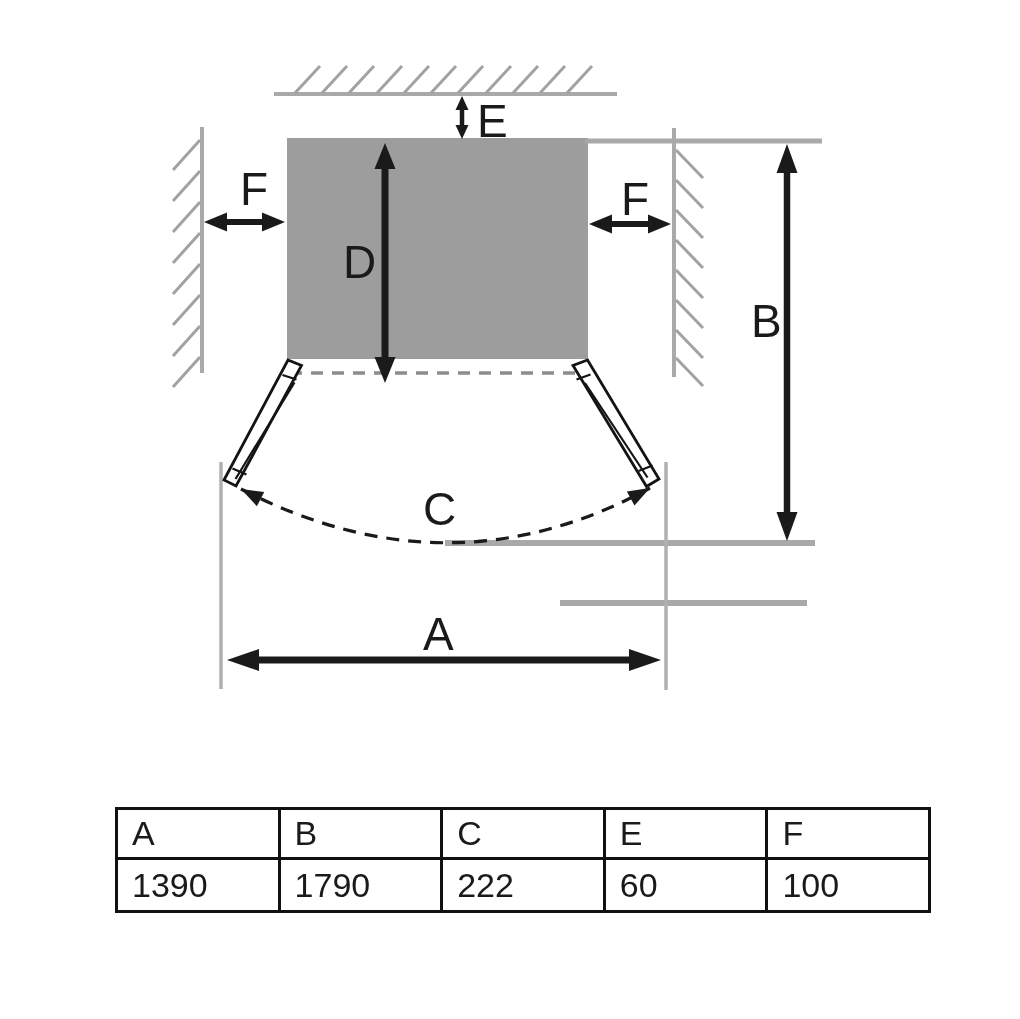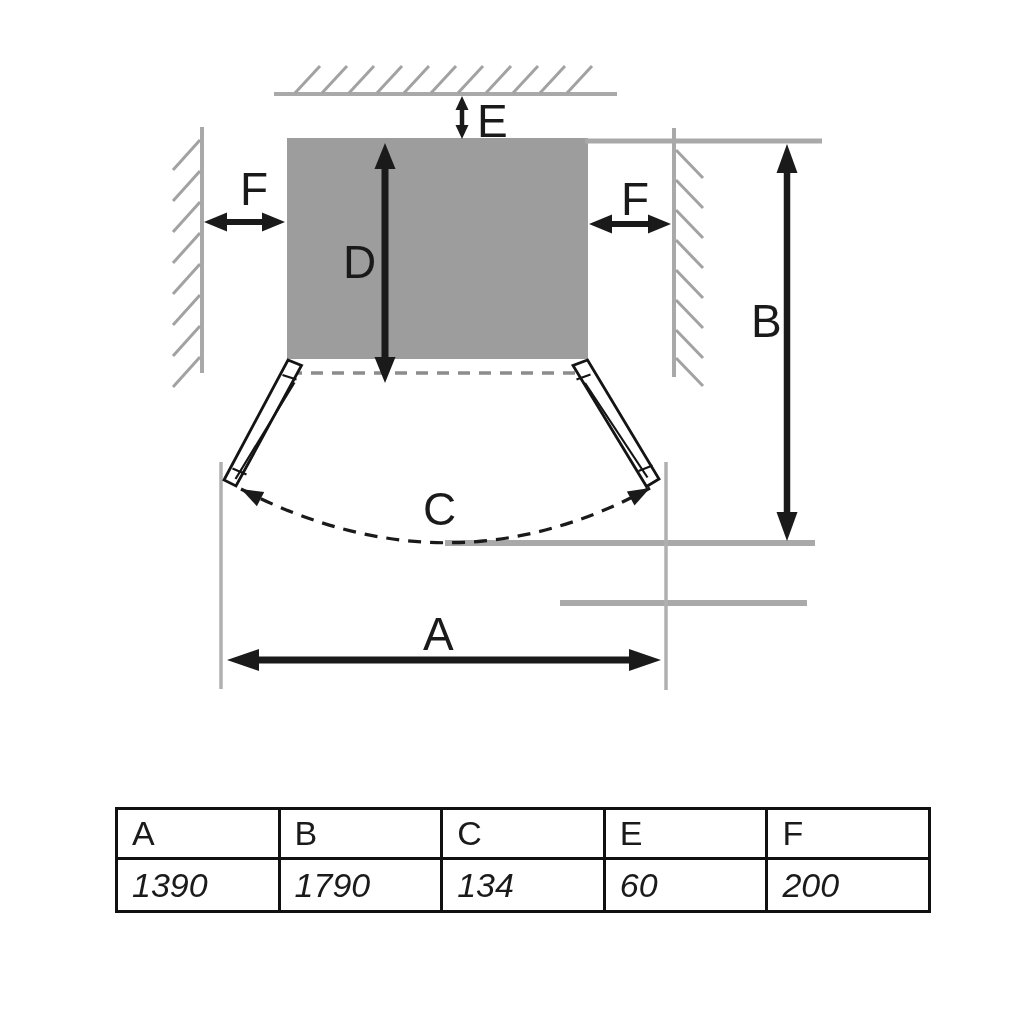--- a/index.html
+++ b/index.html
@@ -21,21 +21,21 @@
   .arcdash   {stroke:#1a1a1a;stroke-width:3.2;stroke-dasharray:13 9;fill:none;}
   .dimlabel  {fill:#1a1a1a;font-size:46px;font-family:"Liberation Sans",sans-serif;}
 
   
   .dims-table{position:absolute;left:115px;top:807px;width:816px;
               border-collapse:collapse;table-layout:fixed;}
   .dims-table th,.dims-table td{
       border:3px solid #111;font-weight:normal;text-align:left;
       font-size:34px;color:#1a1a1a;padding:0 0 0 14px;vertical-align:middle;}
   .dims-table th{height:47px;}
-  .dims-table td{height:50px;font-style:italic;}
+  .dims-table td{height:50px;}
 </style>
 </head>
 <body>
 
 <div class="stage">
 
   <svg width="1020" height="760" viewBox="0 0 1020 760">
     <defs>
       <marker id="arcArrow" markerUnits="userSpaceOnUse" markerWidth="26" markerHeight="20" refX="23" refY="10" orient="auto-start-reverse">
         <path d="M1,2 L23,10 L1,18 Z" fill="#1a1a1a"></path>
@@ -163,20 +163,20 @@
       <tr>
         <th>A</th>
         <th>B</th>
         <th>C</th>
         <th>E</th>
         <th>F</th>
       </tr>
       <tr>
         <td>1390</td>
         <td>1790</td>
-        <td>134</td>
+        <td>222</td>
         <td>60</td>
-        <td>200</td>
+        <td>100</td>
       </tr>
     </tbody>
   </table>
 
 </div>
 
 </body></html>

